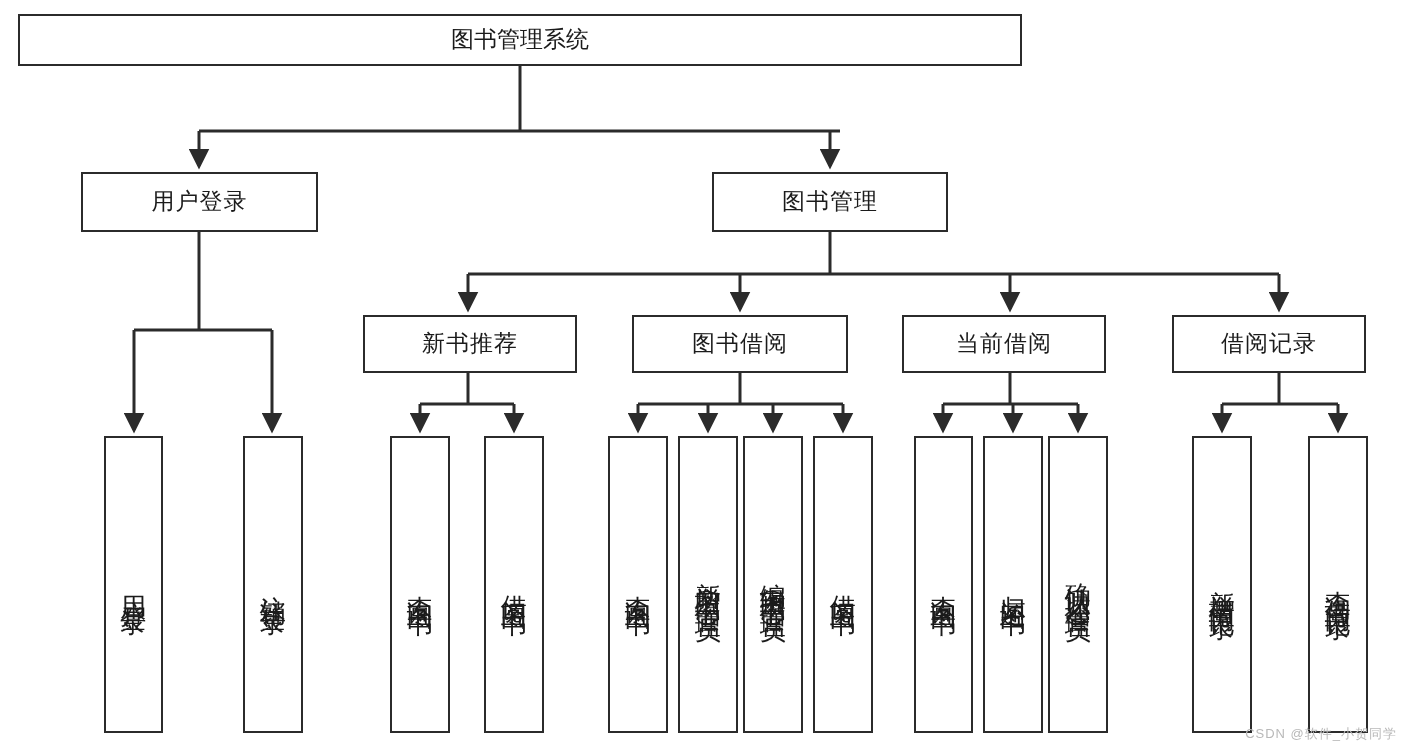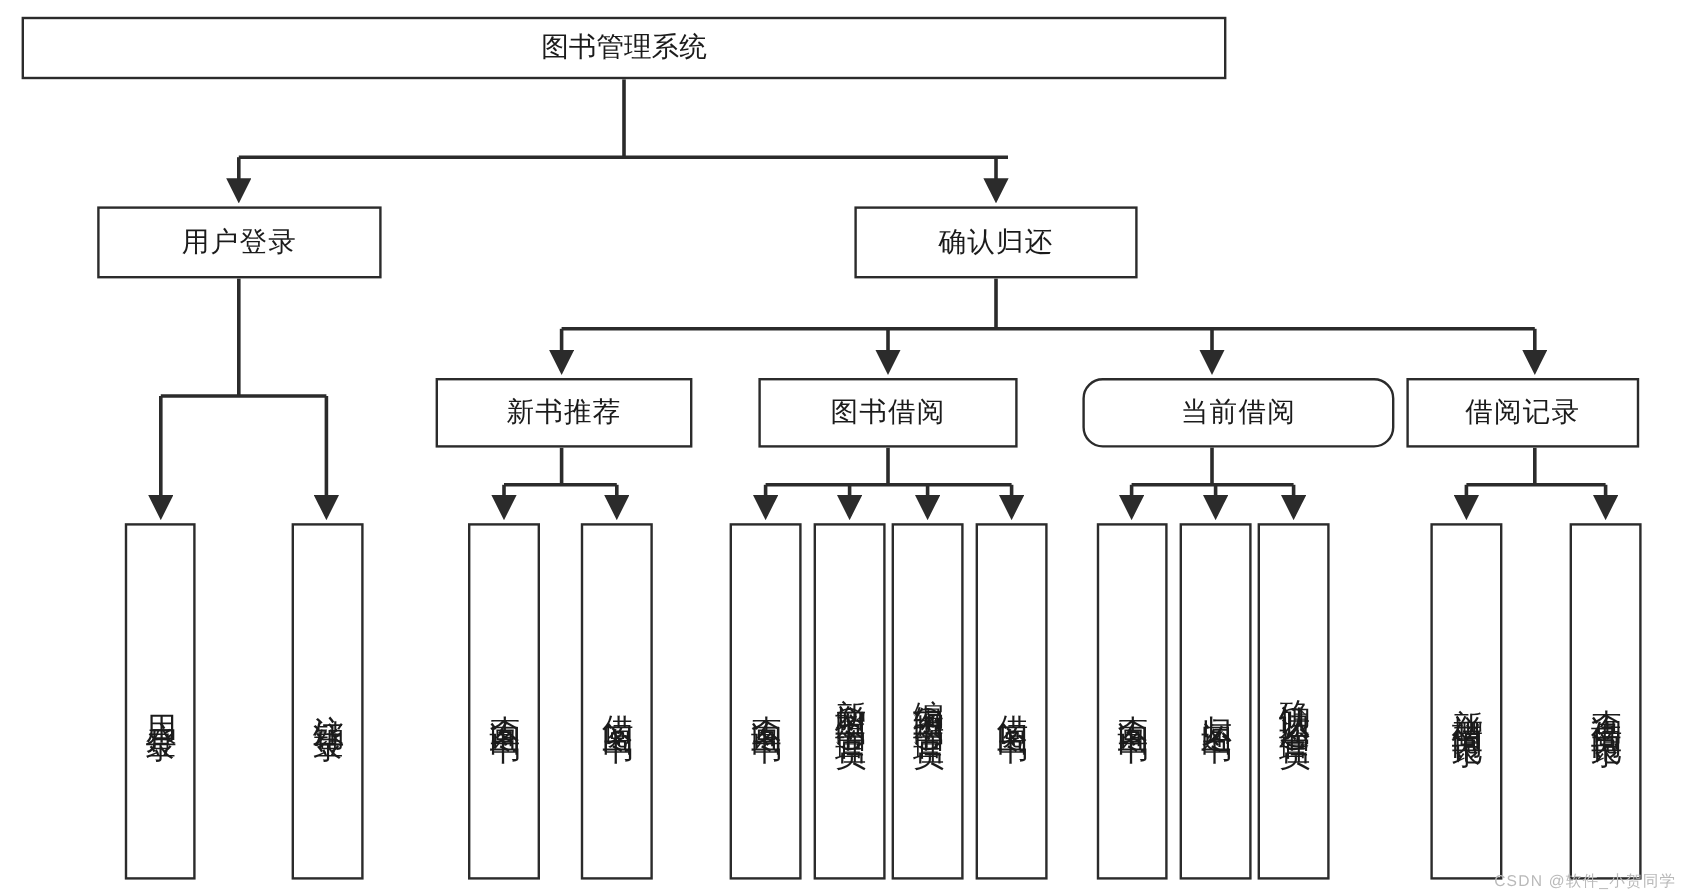--- a/index.html
+++ b/index.html
@@ -11,21 +11,20 @@
   #stage{position:absolute;left:0;top:0;width:1405px;height:747px;}
   svg#wires{position:absolute;left:0;top:0;width:1405px;height:747px;pointer-events:none;}
   .node{
     position:absolute;
     box-sizing:border-box;
     border:2px solid #2b2b2b;
     background:#ffffff;
     display:flex;align-items:center;justify-content:center;
     color:#1b1b1b;
     line-height:1.18;
-    font-family:Liberation Serif, serif;
   }
   .node.h{font-size:23px;letter-spacing:1px;}
   .node.root{font-size:23px;}
   .node.v{
     writing-mode:vertical-rl;
     text-orientation:upright;
     font-size:26px;
     letter-spacing:5px;
     padding:8px 0;
     align-items:center;
@@ -99,30 +98,30 @@
   </svg>
 
   <div class="node root" style="left:18px;top:14px;width:1004px;height:52px;">
     <span class="lbl">图书管理系统</span>
   </div>
 
   <div class="node h" style="left:81px;top:172px;width:237px;height:60px;">
     <span class="lbl">用户登录</span>
   </div>
   <div class="node h" style="left:712px;top:172px;width:236px;height:60px;">
-    <span class="lbl">确认归还</span>
+    <span class="lbl">图书管理</span>
   </div>
 
   <div class="node h" style="left:363px;top:315px;width:214px;height:58px;">
     <span class="lbl">新书推荐</span>
   </div>
   <div class="node h" style="left:632px;top:315px;width:216px;height:58px;">
     <span class="lbl">图书借阅</span>
   </div>
-  <div class="node h" style="left:902px;top:315px;width:260px;height:58px;border-radius:17px;">
+  <div class="node h" style="left:902px;top:315px;width:204px;height:58px;">
     <span class="lbl">当前借阅</span>
   </div>
   <div class="node h" style="left:1172px;top:315px;width:194px;height:58px;">
     <span class="lbl">借阅记录</span>
   </div>
 
   <div class="node v" style="left:104px;top:436px;width:59px;height:297px;">
     <span class="lbl">用户登录</span>
   </div>
   <div class="node v" style="left:243px;top:436px;width:60px;height:297px;">

